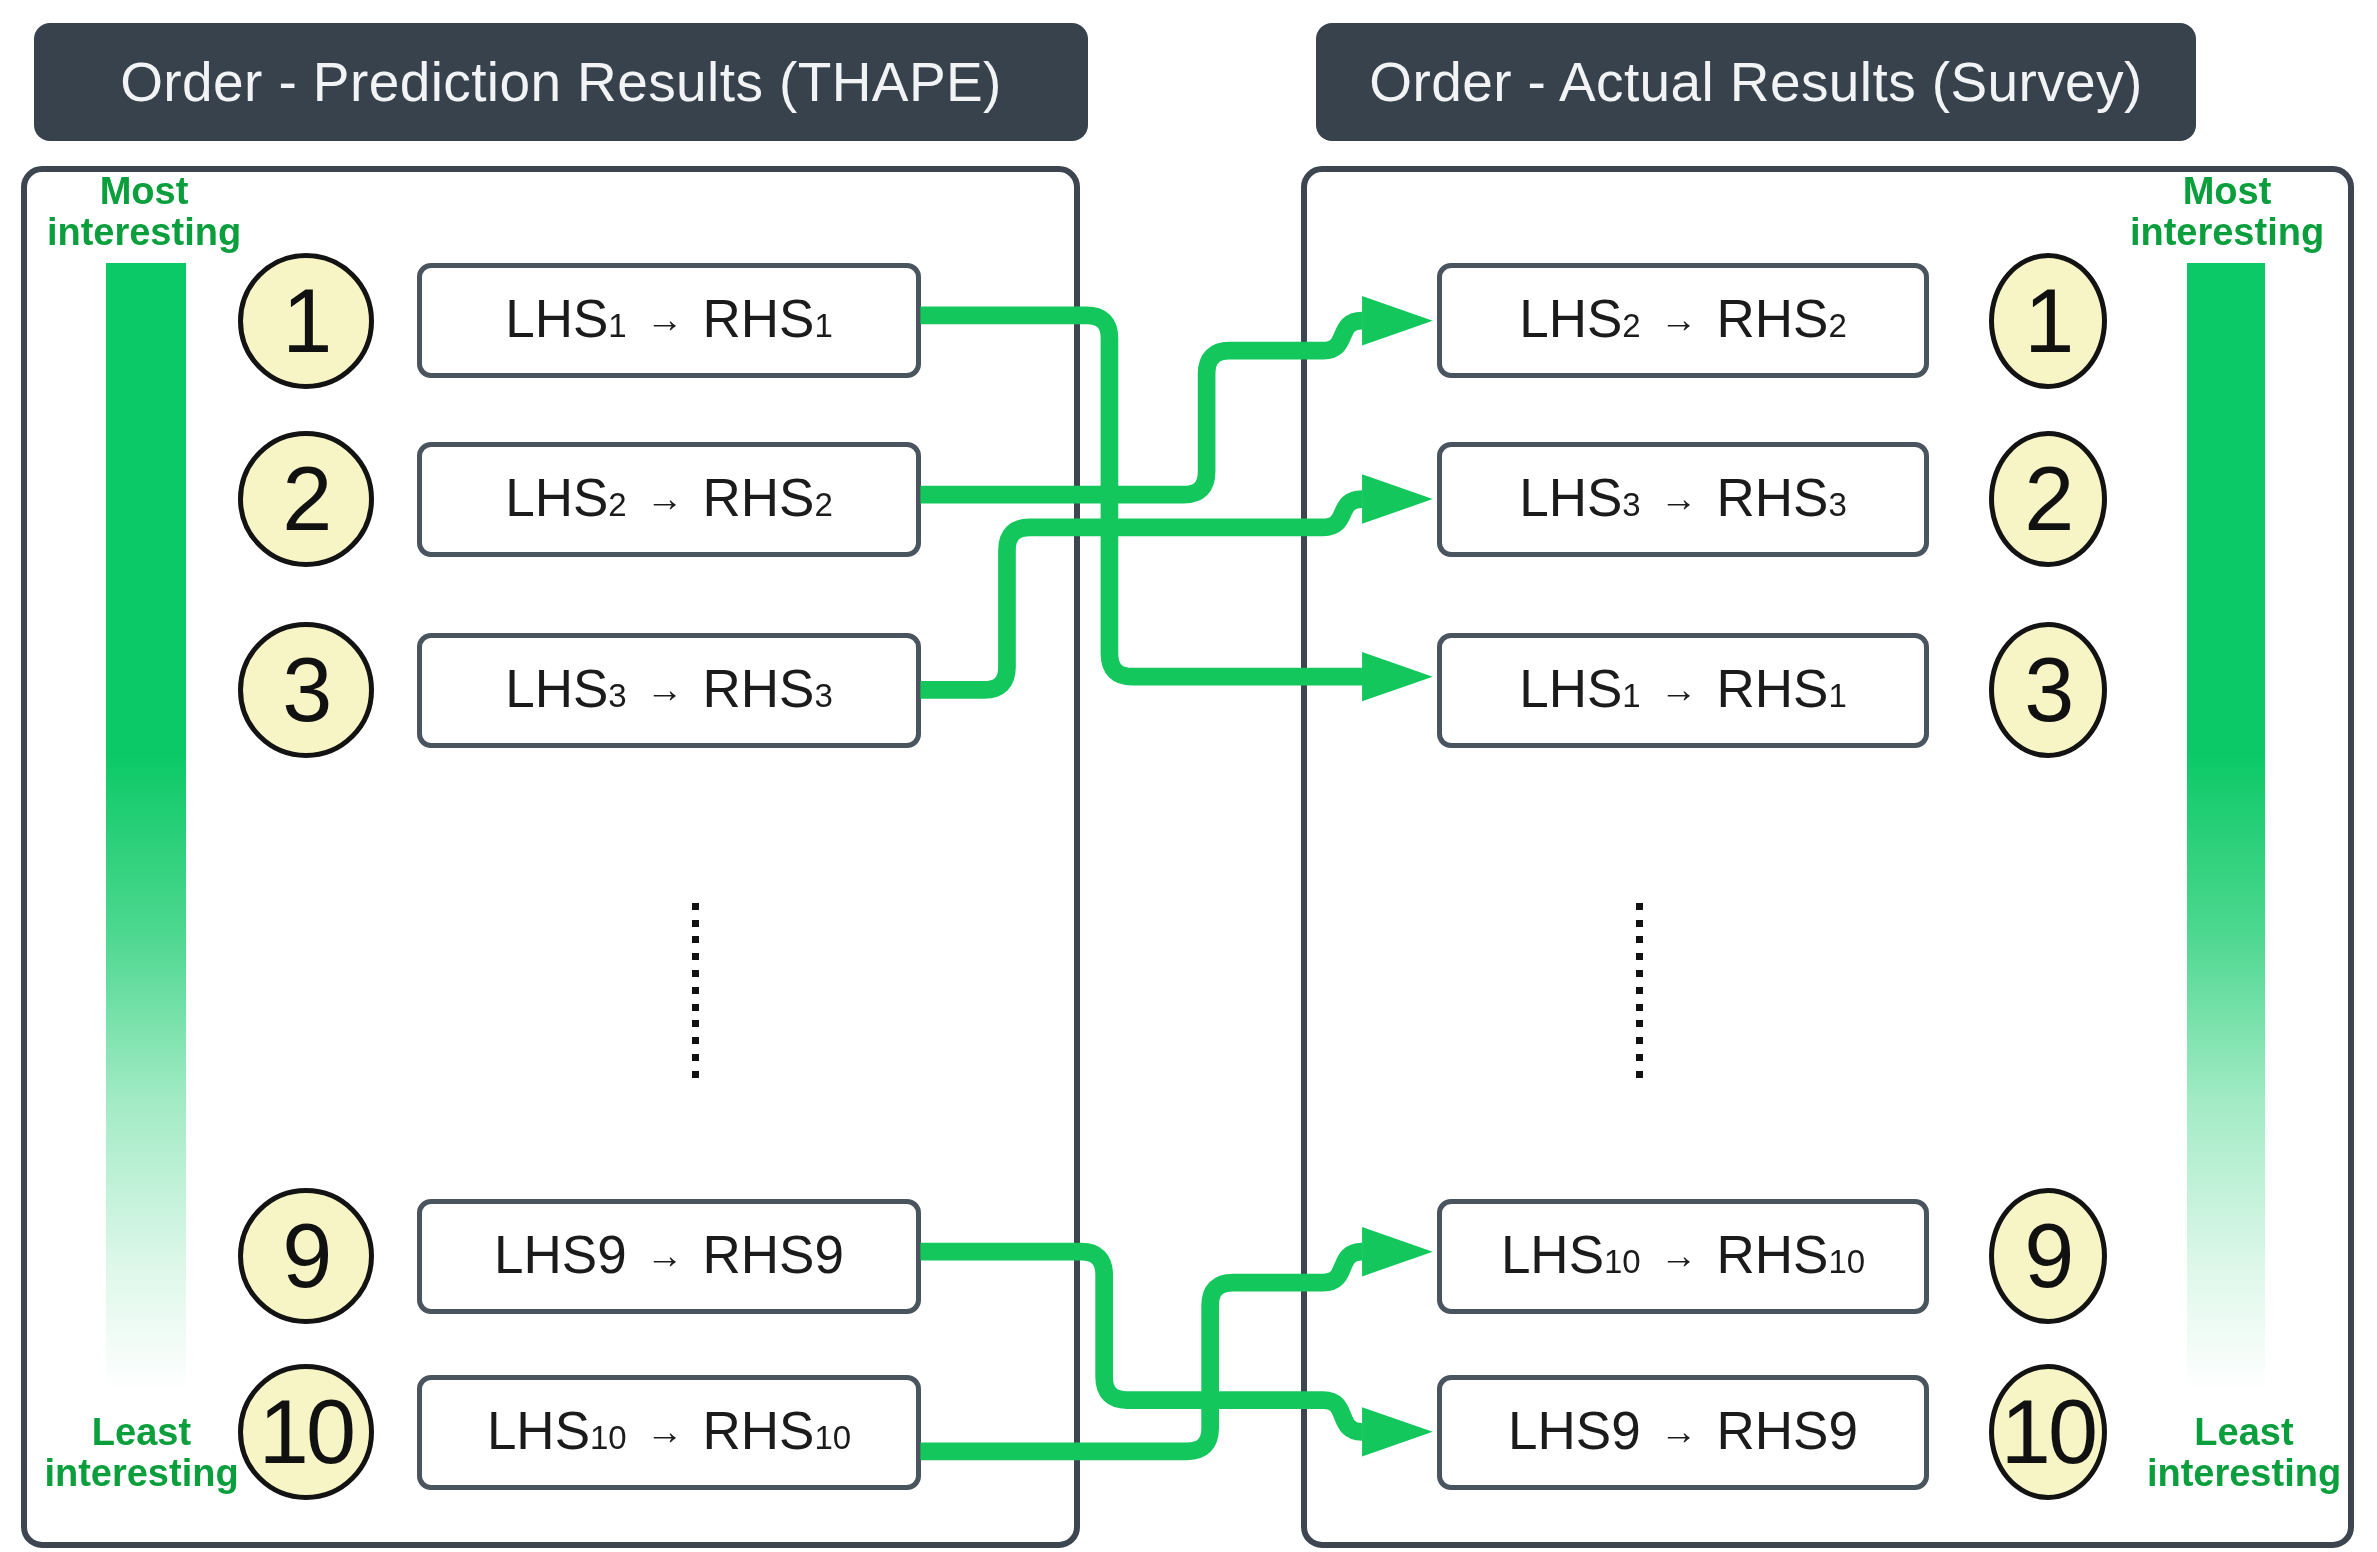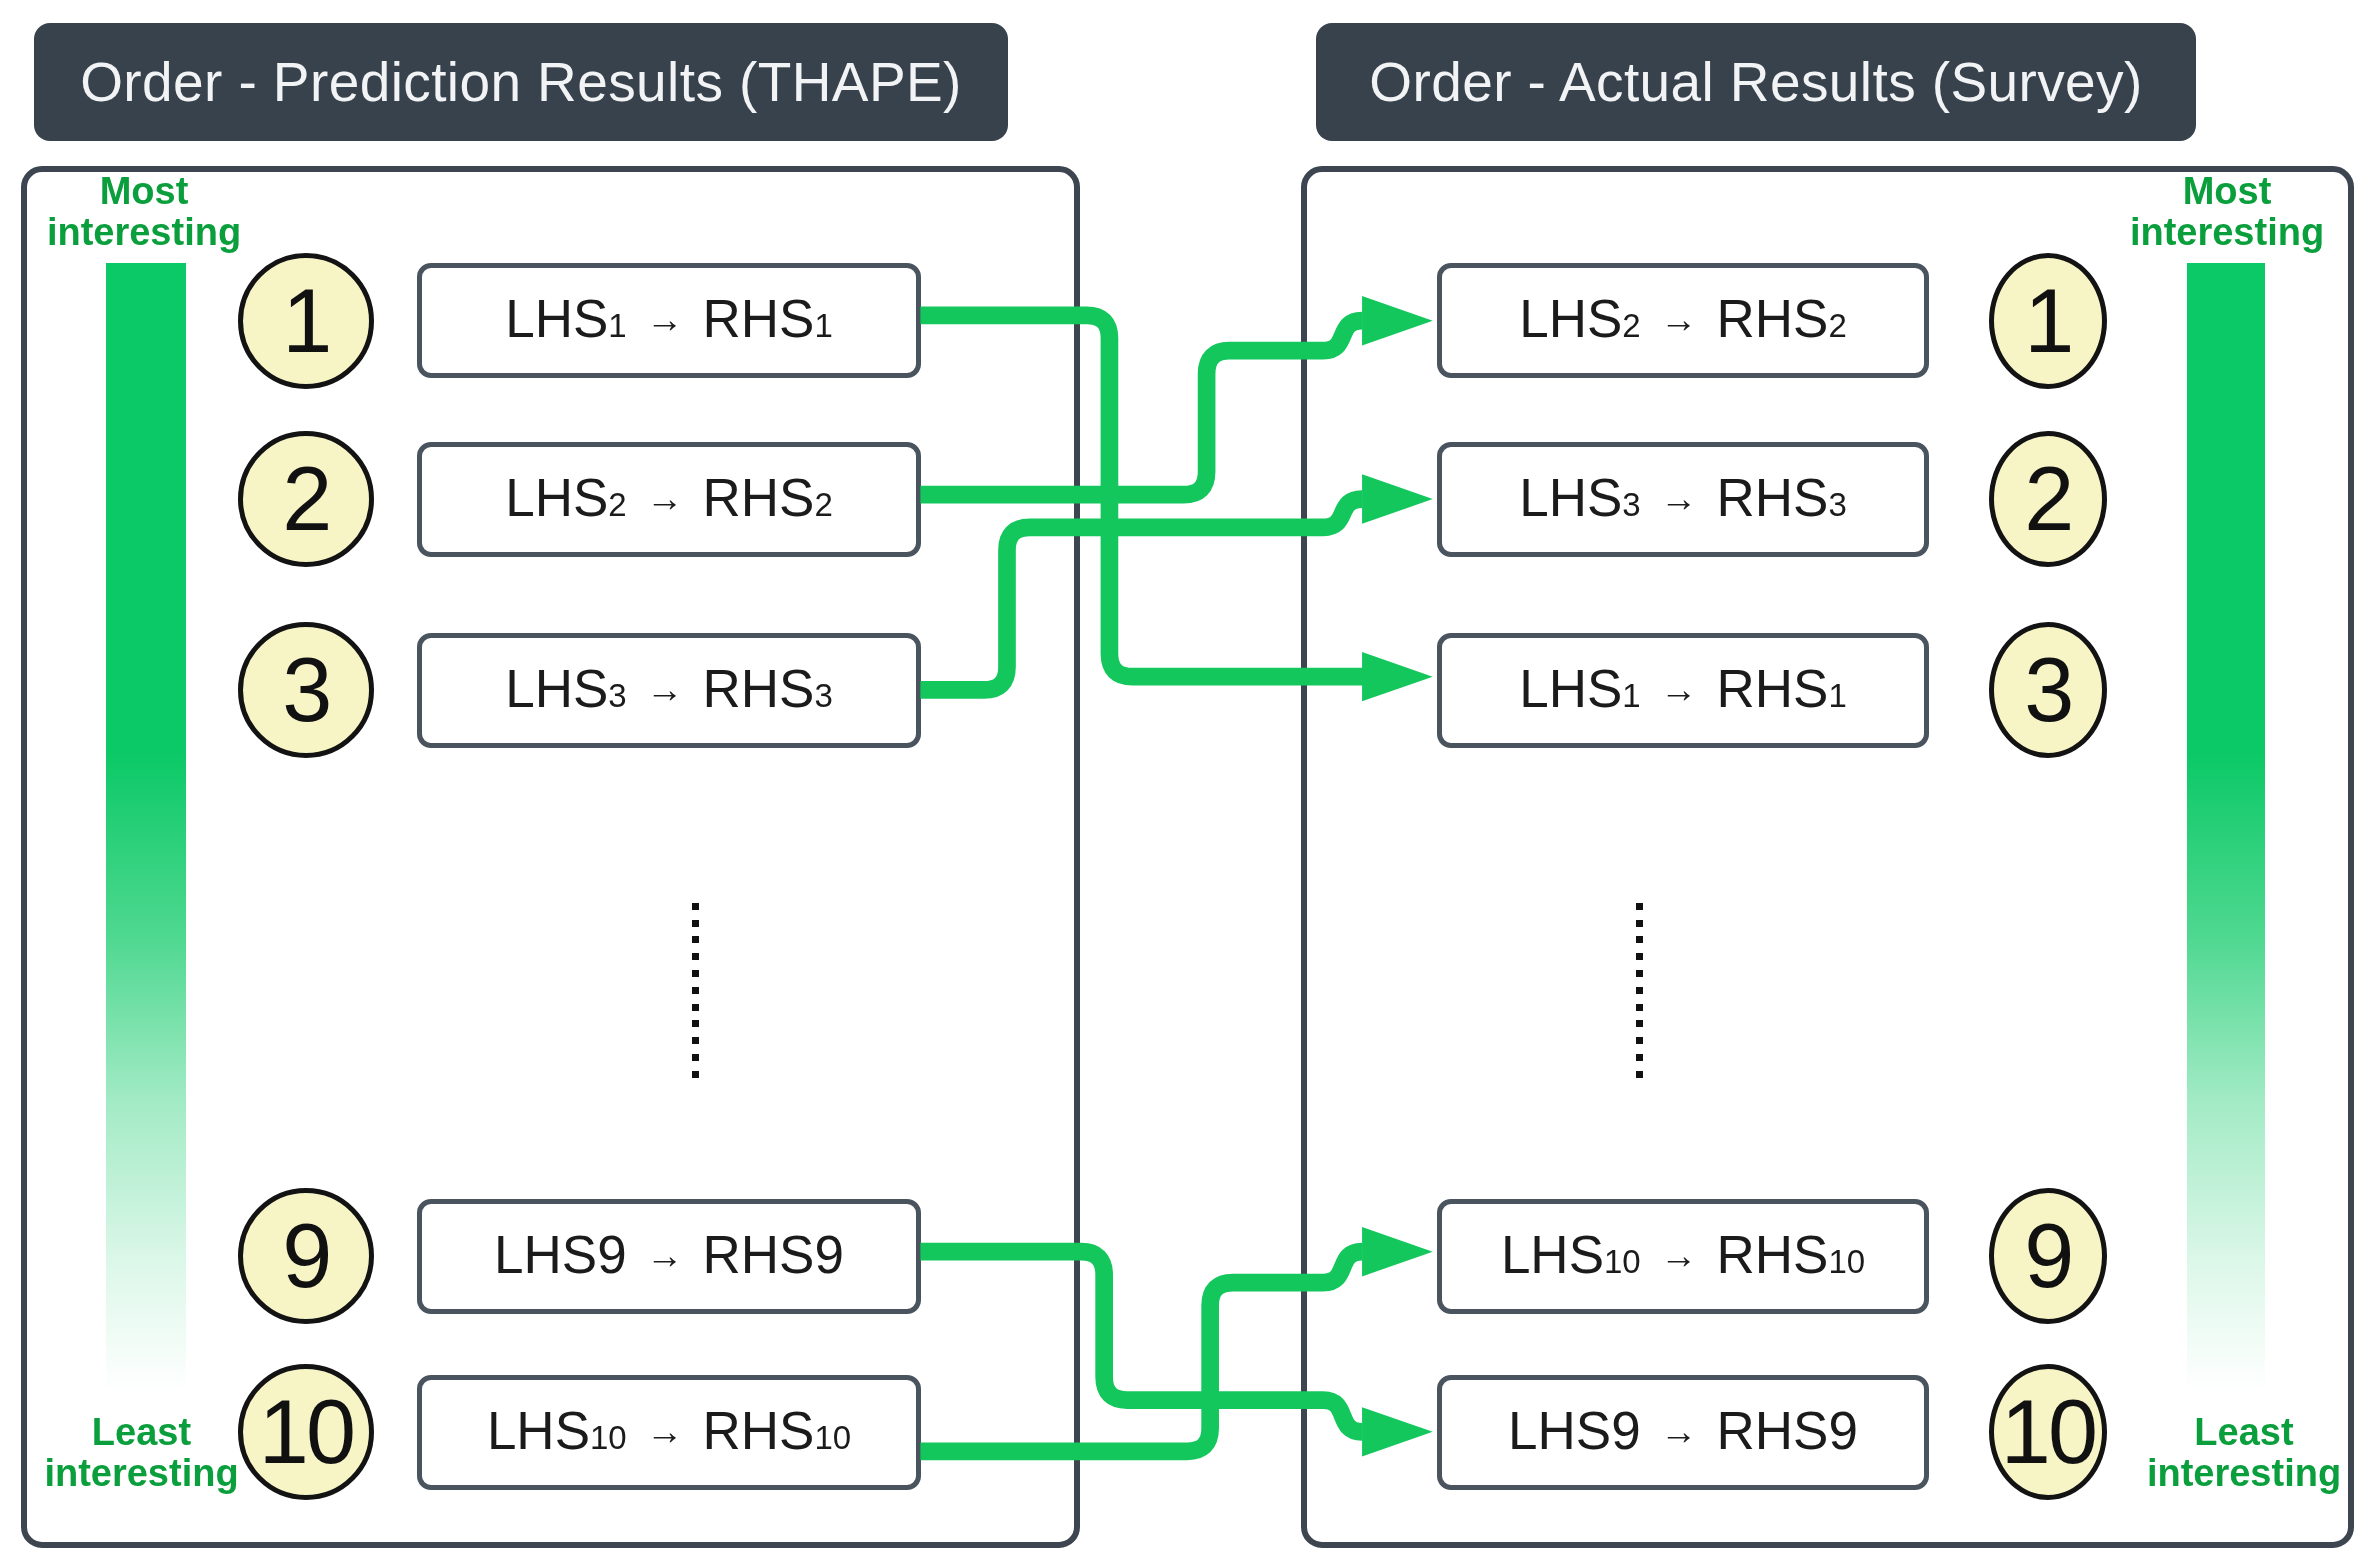--- a/index.html
+++ b/index.html
@@ -6,21 +6,21 @@
     --bg:#ffffff; --title-bar:#38424d; --title-text:#f2f3f5; --panel-border:#3d4650;
     --box-border:#4a545f; --box-text:#1b1b1b; --circle-fill:#f7f4c6; --circle-border:#131313;
     --arrow-green:#13c75c; --bar-green:#0bc966; --label-green:#0a9f3c; --dots:#111111;
   }
   html,body{margin:0;padding:0;background:var(--bg);}
   #stage{position:relative;width:2377px;height:1552px;background:var(--bg);
          font-family:"Liberation Sans", sans-serif;overflow:hidden;}
   .titlebar{position:absolute;top:23px;height:118px;background:var(--title-bar);
             color:var(--title-text);border-radius:16px;display:flex;align-items:center;
             justify-content:center;font-size:55px;letter-spacing:0.4px;white-space:nowrap;}
-  #title-left{left:34px;width:974px;}
+  #title-left{left:34px;width:1054px;}
   #title-right{left:1316px;width:880px;}
   .panel{position:absolute;top:166px;height:1382px;border:6.2px solid var(--panel-border);
          border-radius:21px;box-sizing:border-box;background:transparent;}
   #panel-left{left:21px;width:1059px;}
   #panel-right{left:1301px;width:1053px;}
   .gbar{position:absolute;top:263px;height:1164px;width:80px;
         background:linear-gradient(180deg,var(--bar-green) 0%,var(--bar-green) 42%,
           rgba(11,201,102,0.72) 58%,rgba(11,201,102,0.38) 72%,
           rgba(11,201,102,0.14) 86%,rgba(11,201,102,0) 97%);}
   #gbar-left{left:106px;}

